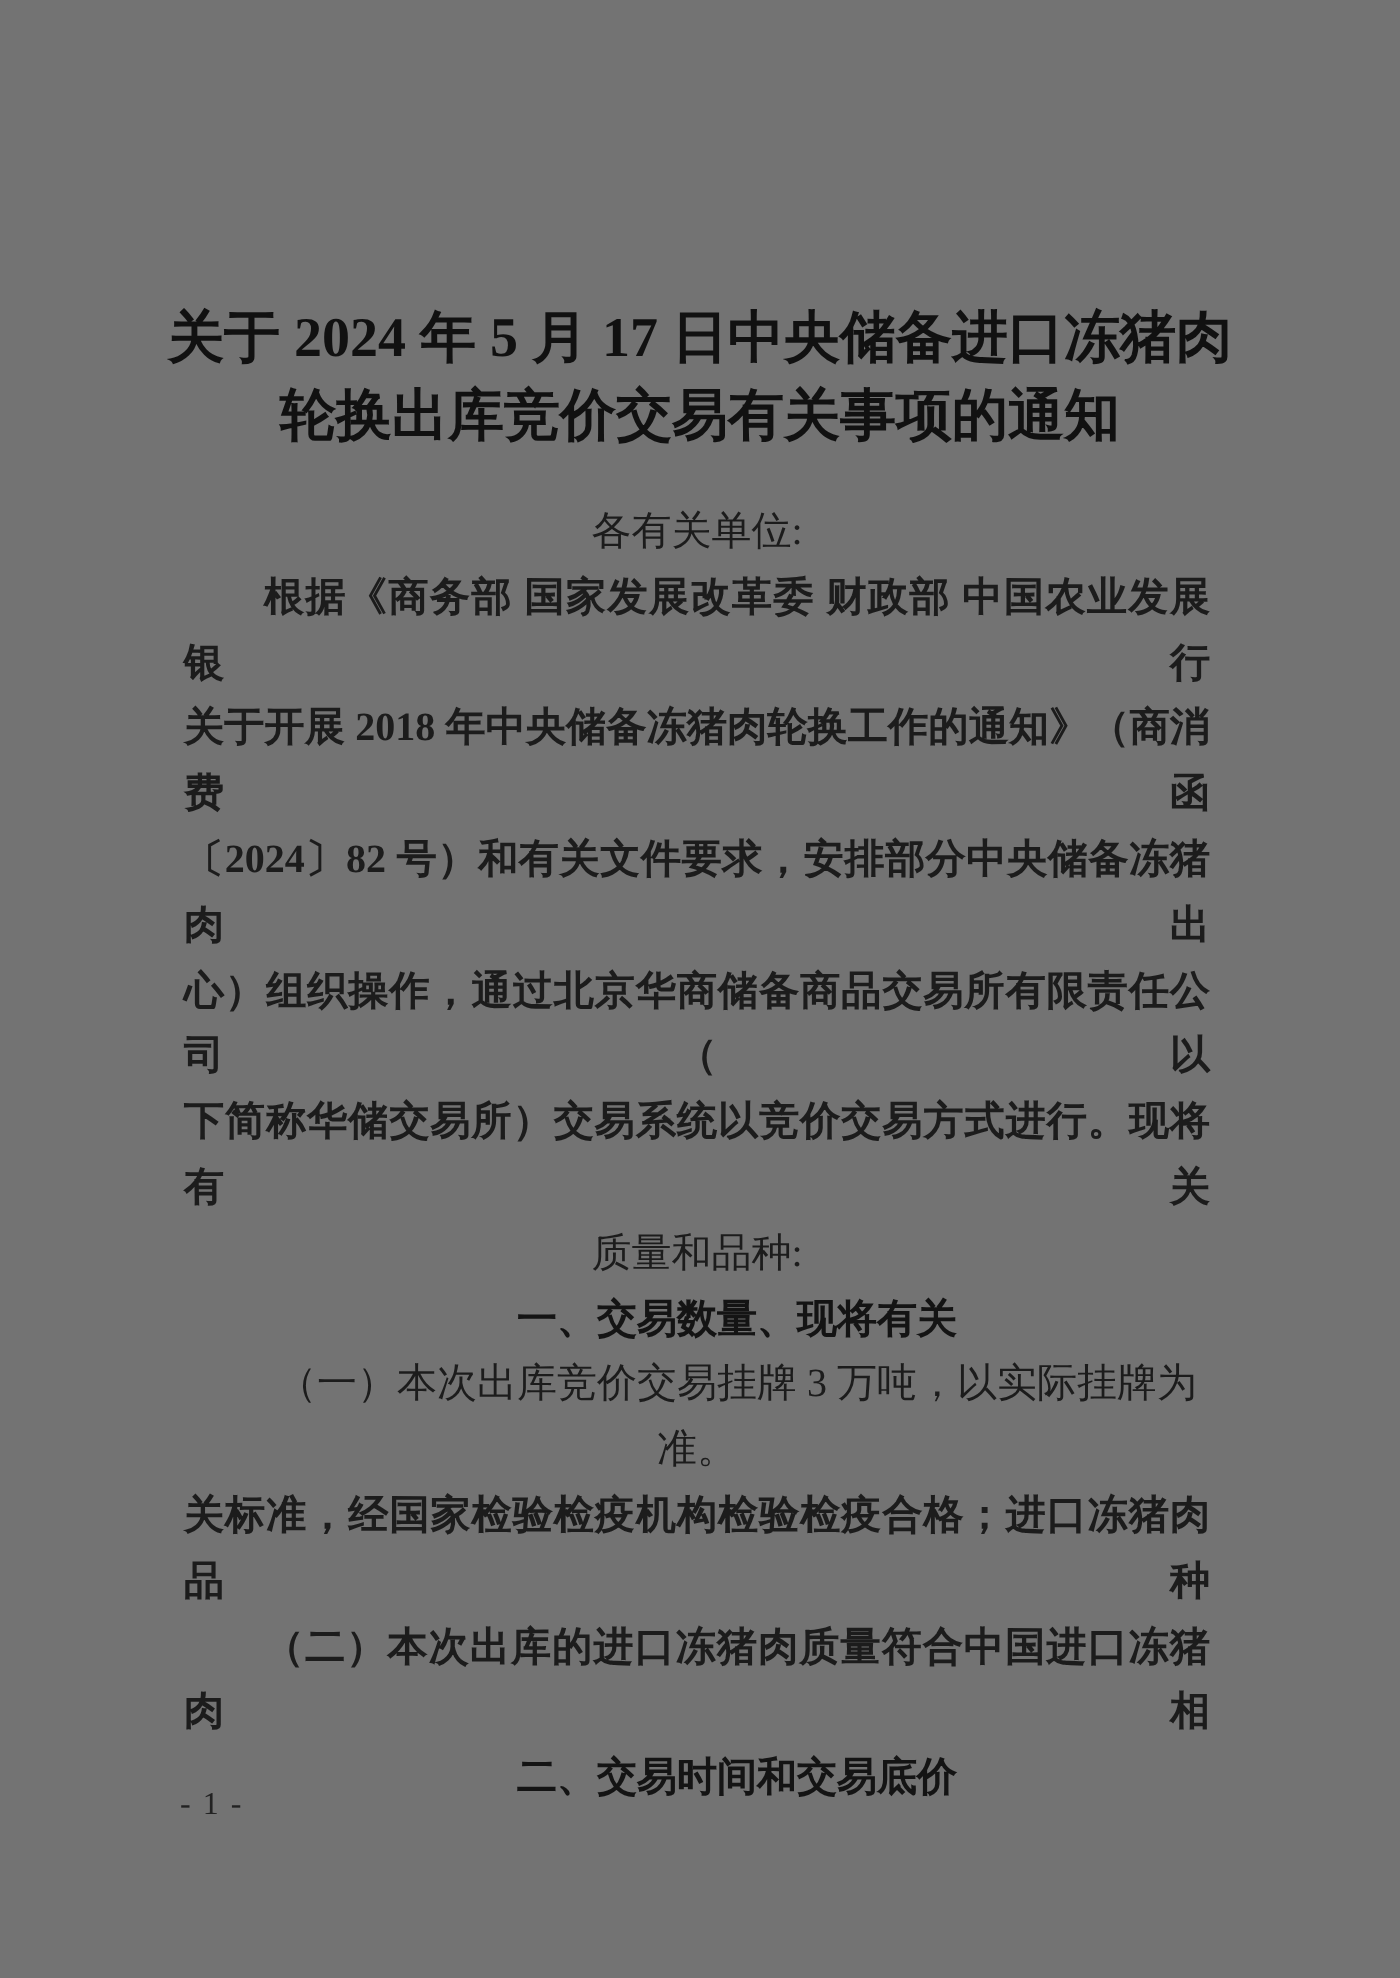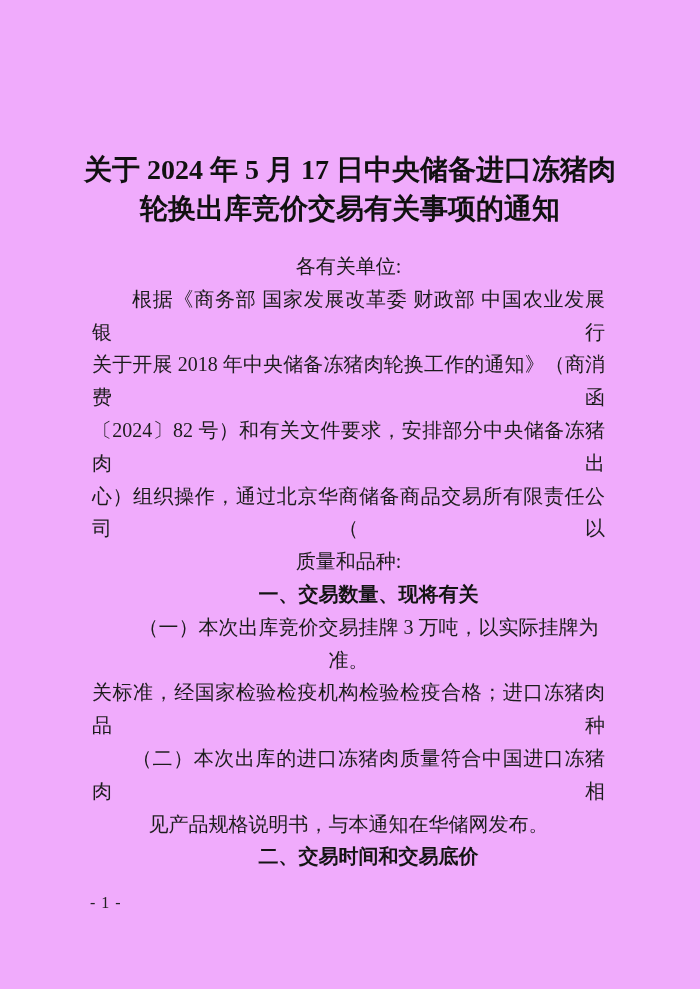--- a/index.html
+++ b/index.html
@@ -2,21 +2,21 @@
 <html><head>
 <meta charset="utf-8">
 <style>
   * { margin: 0; padding: 0; box-sizing: border-box; }
   html, body { background: #888; }
   .page {
     position: relative;
     width: 700px;
     height: 989px;
     margin: 0 auto;
-    background: #f0abfc;
+    background: #737373;
     color: #1a1a1a;
     font-family: "Liberation Serif", "DejaVu Serif", serif;
     overflow: hidden;
   }
   .title-block {
     position: absolute;
     top: 150px;
     left: 45px;
     right: 45px;
     text-align: center;
@@ -29,21 +29,21 @@
     position: absolute;
     top: 250px;
     left: 92px;
     width: 513px;
     font-size: 20px;
     line-height: 32.8px;
     color: #1c1c1c;
   }
   .bline { min-height: 32.8px; text-align: center; }
   .bline.indent { text-indent: 40px; }
-  .bline.just { text-align: justify; text-align-last: justify; }
+  .bline.just { text-align: justify; text-align-last: justify; font-weight: bold; }
   .bline.heading {
     font-family: "Liberation Sans", "DejaVu Sans", sans-serif;
     font-weight: bold;
     color: #141414;
   }
   .page-number {
     position: absolute;
     top: 894px;
     left: 90px;
     font-size: 16px;
@@ -60,25 +60,25 @@
     <div>关于 2024 年 5 月 17 日中央储备进口冻猪肉</div>
     <div>轮换出库竞价交易有关事项的通知</div>
   </div>
 
   <div class="body-block">
     <div class="bline">各有关单位:</div>
     <div class="bline indent just">根据《商务部 国家发展改革委 财政部 中国农业发展银行</div>
     <div class="bline just">关于开展 2018 年中央储备冻猪肉轮换工作的通知》（商消费函</div>
     <div class="bline just">〔2024〕82 号）和有关文件要求，安排部分中央储备冻猪肉出</div>
     <div class="bline just">心）组织操作，通过北京华商储备商品交易所有限责任公司（以</div>
+    <div class="bline just">下简称华储交易所）交易系统以竞价交易方式进行。现将有关</div>
     <div class="bline">质量和品种:</div>
     <div class="bline indent heading">一、交易数量、现将有关</div>
     <div class="bline indent">（一）本次出库竞价交易挂牌 3 万吨，以实际挂牌为准。</div>
     <div class="bline just">关标准，经国家检验检疫机构检验检疫合格；进口冻猪肉品种</div>
     <div class="bline indent just">（二）本次出库的进口冻猪肉质量符合中国进口冻猪肉相</div>
-    <div class="bline">见产品规格说明书，与本通知在华储网发布。</div>
     <div class="bline indent heading">二、交易时间和交易底价</div>
 
   </div>
 
   <div class="page-number">- 1 -</div>
 
 </div>
 
 </body></html>

